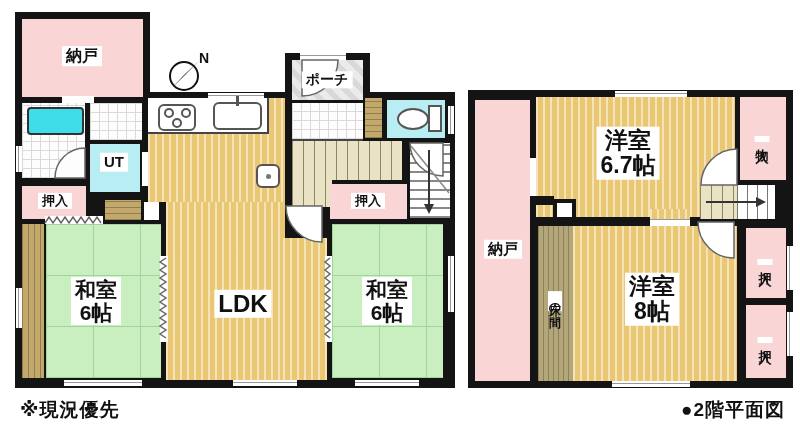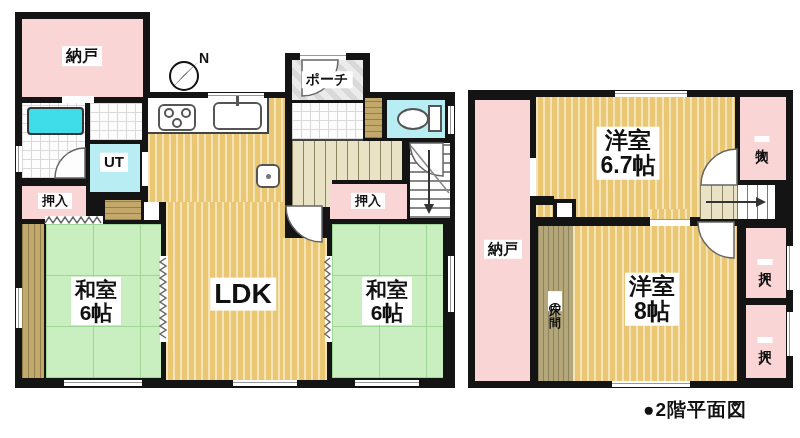--- a/index.html
+++ b/index.html
@@ -145,21 +145,21 @@
   <div class="icon" style="left:397px;top:108px;width:32px;height:22px;border-radius:50%;z-index:5"></div>
 
   <div class="rlabel" style="left:82px;top:56px;font-size:16px">納戸</div>
   <div class="rlabel" style="left:327px;top:80px;font-size:14px">ポーチ</div>
   <div class="rlabel" style="left:114px;top:162px;font-size:15px">UT</div>
   <div class="rlabel" style="left:55px;top:201px;font-size:13px">押入</div>
   <div class="rlabel" style="left:96px;top:301px;font-size:21px">
     <span>和室</span>
     <span>6帖</span>
   </div>
-  <div class="rlabel" style="left:243px;top:294px;font-size:28px">
+  <div class="rlabel" style="left:243px;top:304px;font-size:24px">
     <span>LDK</span>
   </div>
   <div class="rlabel" style="left:368px;top:201px;font-size:13px">押入</div>
   <div class="rlabel" style="left:387px;top:301px;font-size:21px">
     <span>和室</span>
     <span>6帖</span>
   </div>
 
   <div class="rlabel" style="left:503px;top:249px;font-size:15px">納戸</div>
   <div class="rlabel" style="left:628px;top:153px;font-size:23px">
@@ -168,15 +168,16 @@
   </div>
   <div class="rlabel vlabel" style="left:762px;top:139px;font-size:13px">物入</div>
   <div class="rlabel vlabel" style="left:555px;top:301px;font-size:12px">床の間</div>
   <div class="rlabel" style="left:652px;top:299px;font-size:23px">
     <span>洋室</span>
     <span>8帖</span>
   </div>
   <div class="rlabel vlabel" style="left:765px;top:262px;font-size:13px">押入</div>
   <div class="rlabel vlabel" style="left:765px;top:340px;font-size:13px">押入</div>
 
-  <div class="caption" style="left:643px;top:397px">●2階平面図</div>
+  <div class="caption" style="left:20px;top:397px">※現況優先</div>
+  <div class="caption" style="left:681px;top:397px">●2階平面図</div>
 
 </div>
 
 </body></html>

